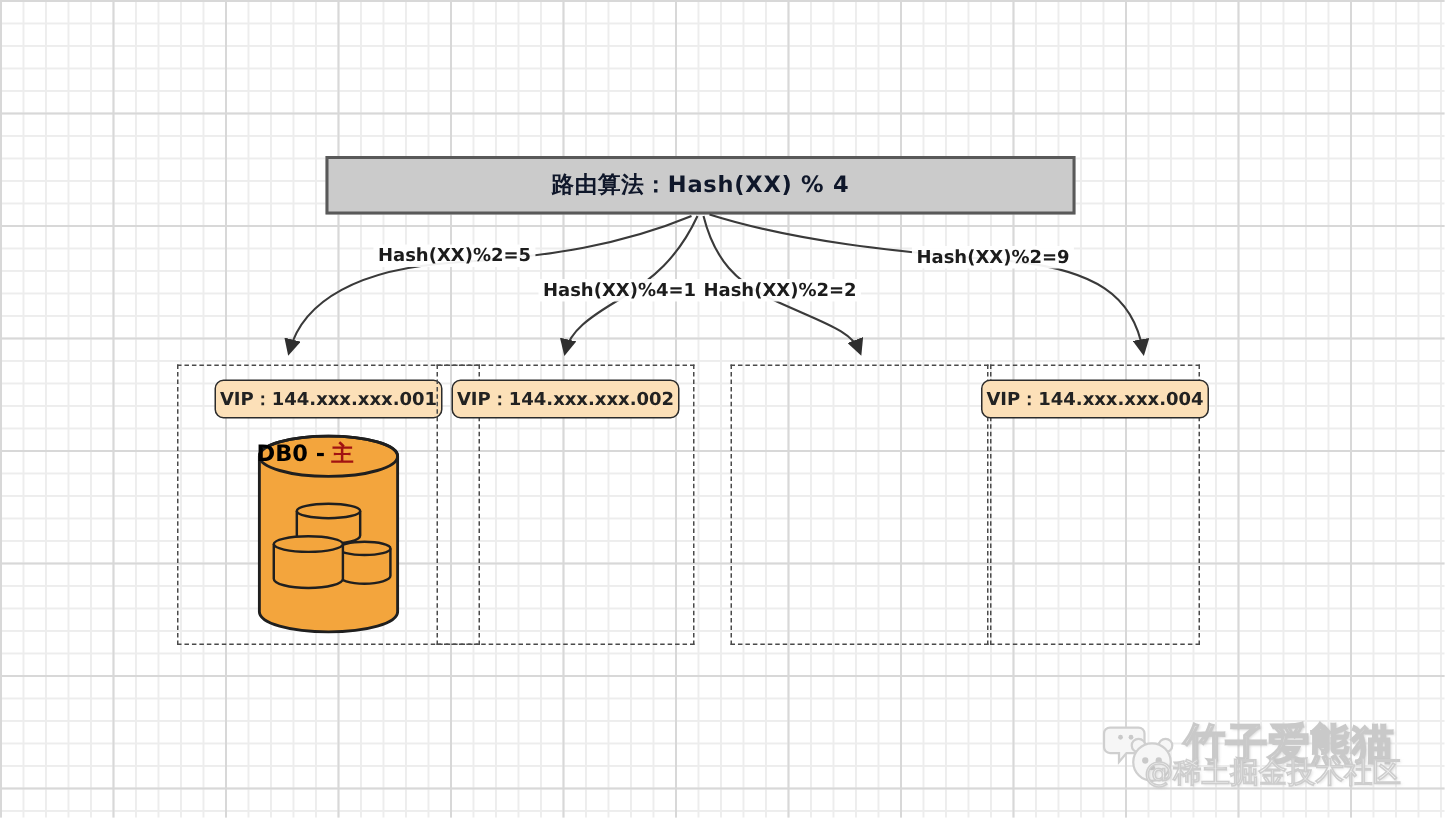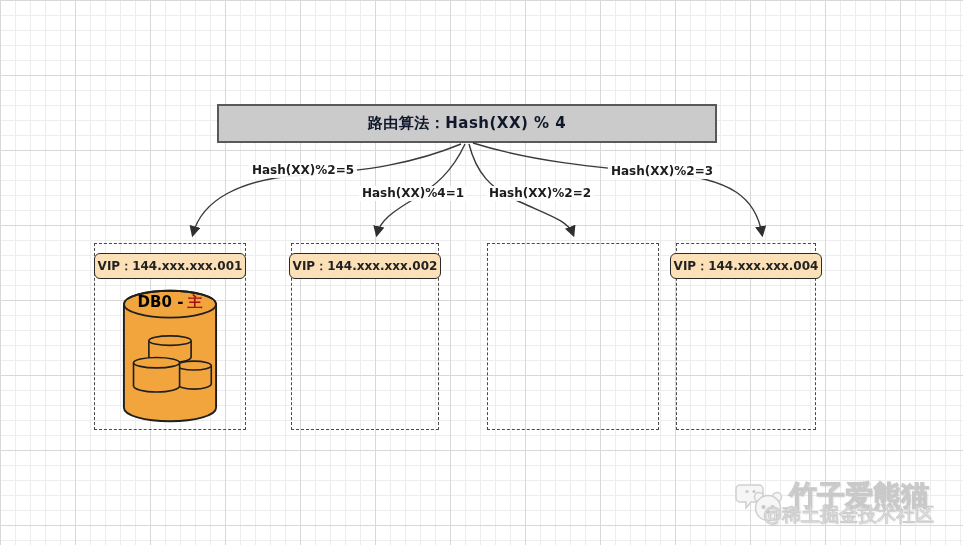--- a/index.html
+++ b/index.html
@@ -24,37 +24,37 @@
   .arrow-label{
     position:absolute;transform:translateX(-50%);
     background:rgba(255,255,255,.93);padding:0 3px;
     font-size:12px;font-weight:bold;color:#1c1c1c;white-space:nowrap;line-height:15px;
   }
   .db-group{
     position:absolute;top:243px;height:187px;box-sizing:border-box;
     border:1.4px dashed #4a4a4a;
     display:flex;flex-direction:column;align-items:center;
   }
-  .g0{left:94px;width:152px;}
-  .g1{left:291px;width:148px;}
+  .g0{left:118px;width:202px;}
+  .g1{left:291px;width:172px;}
   .g2{left:487px;width:172px;}
-  .g3{left:676px;width:140px;}
+  .g3{left:660px;width:140px;}
   .vip-badge{
     margin-top:9px;width:152px;height:26px;box-sizing:border-box;
     background:#fce0b8;border:1.4px solid #2b2b2b;border-radius:6px;
     display:flex;align-items:center;justify-content:center;
     font-size:12px;font-weight:bold;color:#222;white-space:nowrap;
   }
   .cyl-wrap{position:relative;width:96px;height:136px;margin-top:9px;}
   .cyl-wrap svg{position:absolute;left:0;top:0;width:96px;height:136px;}
   .cyl{stroke:#1f1f1f;stroke-width:2;}
   .cyl .small{stroke-width:1.7;}
   .cyl .rim{fill:none;}
   .db-label{
-    position:absolute;top:5px;left:0;width:100%;text-align:center;
+    position:absolute;top:5px;left:0;width:100%;text-align:left;
     font-size:15px;font-weight:bold;color:#000;white-space:nowrap;
   }
   .db-label .master{color:#a11212;margin-left:4px;}
   .watermark{position:absolute;right:6px;bottom:8px;width:222px;height:60px;}
   .wm-icon{position:absolute;left:0;top:4px;}
   .wm-title{
     position:absolute;left:54px;top:0;
     font-size:28px;font-weight:bold;color:#f4f4f4;
     -webkit-text-stroke:1px #c9c9c9;
     text-shadow:1px 1px 2px rgba(170,170,170,.55);
@@ -86,22 +86,22 @@
     <g fill="none" stroke="#3a3a3a" stroke-width="1.4">
       <path marker-end="url(#ah)" d="M461 144 C415 163 368 171 303 175 C240 179 202 200 193 234"></path>
       <path marker-end="url(#ah)" d="M465 144 C452 172 435 186 414 199 C392 212 380 221 377 234"></path>
       <path marker-end="url(#ah)" d="M469 144 C476 172 490 189 520 202 C551 216 568 221 573 234"></path>
       <path marker-end="url(#ah)" d="M473 143 C530 161 598 168 662 173 C733 178 756 199 762 234"></path>
     </g>
   </svg>
 
   <div class="arrow-label" style="left:303px;top:163px;">Hash(XX)%2=5</div>
   <div class="arrow-label" style="left:413px;top:186px;">Hash(XX)%4=1</div>
-  <div class="arrow-label" style="left:520px;top:186px;margin-left:20px;">Hash(XX)%2=2</div>
-  <div class="arrow-label" style="left:662px;top:164px;">Hash(XX)%2=3</div>
+  <div class="arrow-label" style="left:520px;top:186px;">Hash(XX)%2=2</div>
+  <div class="arrow-label" style="left:662px;top:164px;">Hash(XX)%2=9</div>
 
   <div class="db-group g0">
     <div class="vip-badge">VIP：144.xxx.xxx.001</div>
     <div class="cyl-wrap">
       <svg viewBox="0 0 100 140">
         <g class="cyl" fill="#f3a53d">
           <path d="M2 16 C2 8 23.5 2 50 2 C76.5 2 98 8 98 16 L98 124 C98 132 76.5 138 50 138 C23.5 138 2 132 2 124 Z"></path>
           <ellipse class="rim" cx="50" cy="16" rx="48" ry="14"></ellipse>
           <g class="small">
             <path d="M28 54 L28 71 C28 74.3 37.8 77 50 77 C62.2 77 72 74.3 72 71 L72 54"></path>

